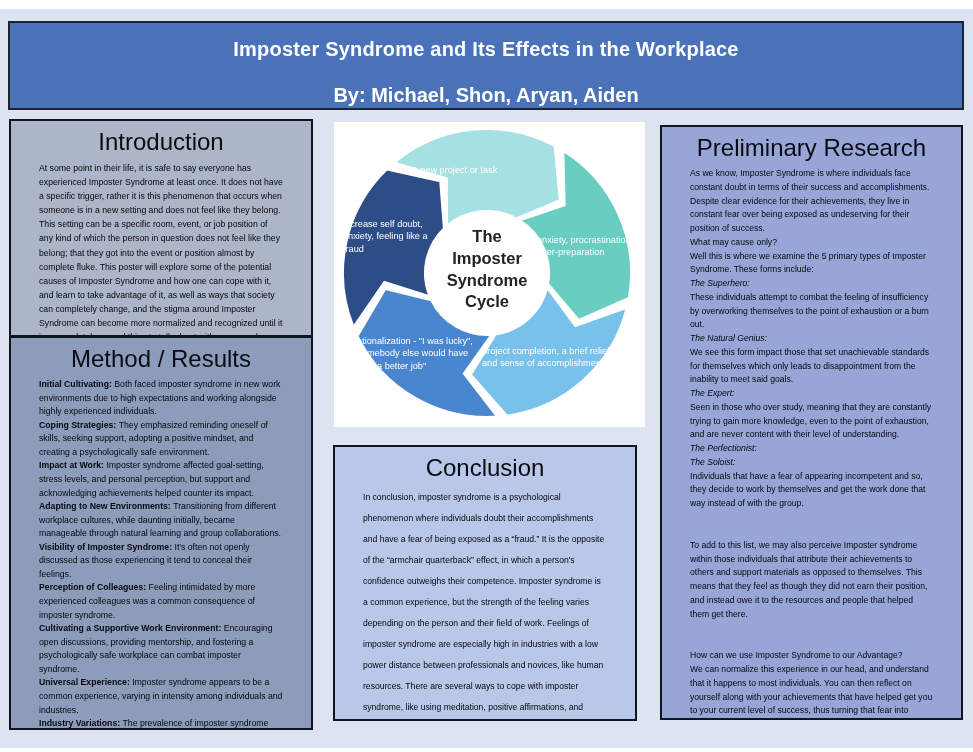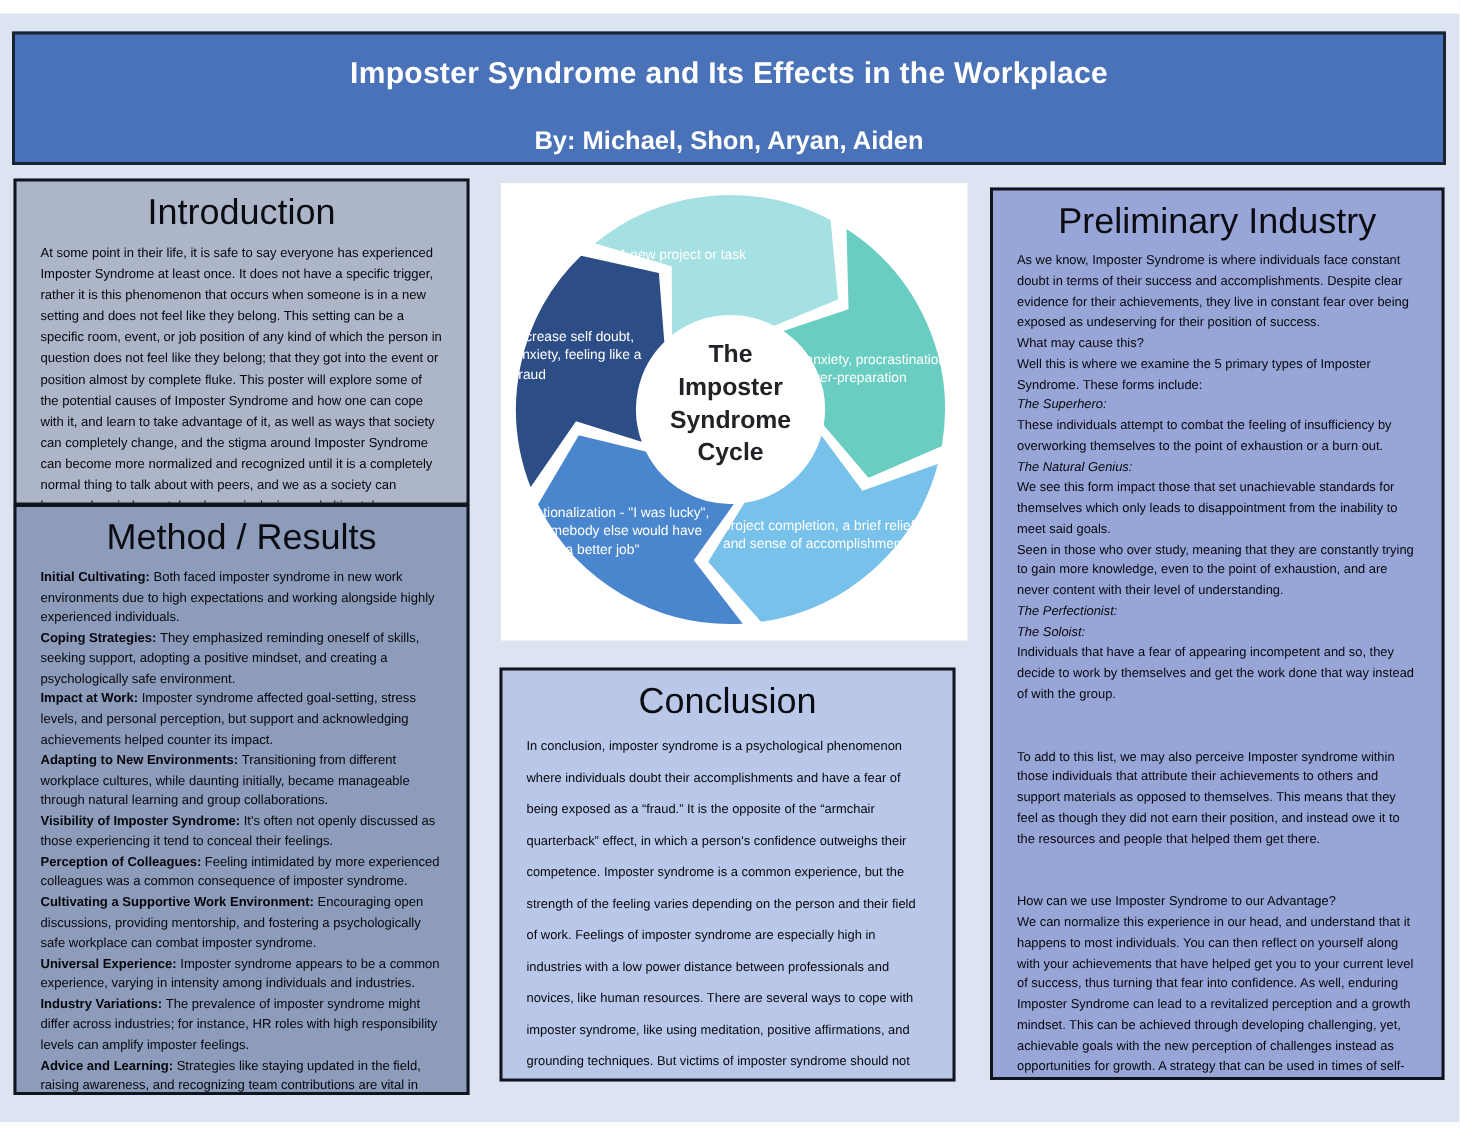--- a/index.html
+++ b/index.html
@@ -1,22 +1,22 @@
 <!DOCTYPE html>
 <html style="--page_bg: #dce4f1; --header_bg: #4a72b8; --header_border: #1a2433; --header_text: #ffffff; --box_border: #10141f; --intro_bg: #adb5c8; --method_bg: #8d9cba; --conclusion_bg: #b9c8e8; --preliminary_bg: #97a6d6; --panel_bg: #ffffff;"><head>
 <meta charset="utf-8">
 <style>
   html,body{margin:0;padding:0;}
   body{font-family:"Liberation Sans","DejaVu Sans",sans-serif;background:#ffffff;}
   .page{position:relative;width:973px;height:752px;background:#ffffff;overflow:hidden;}
   .slide{position:absolute;left:0;top:9px;width:973px;height:739px;background:var(--page_bg,#dce4f1);}
   .header{position:absolute;left:8px;top:21px;width:952px;height:85px;background:var(--header_bg,#4a72b8);border:2px solid var(--header_border,#1a2433);}
   .title{position:absolute;left:0;top:15px;width:100%;text-align:center;color:var(--header_text,#fff);font-size:20px;font-weight:700;letter-spacing:.2px;}
-  .authors{position:absolute;left:0;top:61px;width:100%;text-align:center;color:var(--header_text,#fff);font-size:17px;font-weight:700;}
-  .box{position:absolute;border:2px solid var(--box_border,#10141f);box-sizing:border-box;padding:4px 16px 6px;overflow:hidden;}
+  .authors{position:absolute;left:0;top:61px;width:100%;text-align:center;color:var(--header_text,#fff);font-size:20px;font-weight:700;}
+  .box{position:absolute;border:2px solid var(--box_border,#10141f);box-sizing:border-box;padding:4px 28px 6px;overflow:hidden;}
   .box h2{font-size:24px;font-weight:400;text-align:center;margin:3px 0 5px;color:#0b0b12;}
   .intro{left:9px;top:119px;width:304px;height:218px;background:var(--intro_bg,#adb5c8);}
   .method{left:9px;top:336px;width:304px;height:394px;background:var(--method_bg,#8d9cba);}
   .conclusion{left:333px;top:445px;width:304px;height:276px;background:var(--conclusion_bg,#b9c8e8);}
   .prelim{left:660px;top:125px;width:303px;height:595px;background:var(--preliminary_bg,#97a6d6);}
   .body-text{font-size:8.7px;line-height:1.62;color:#06060d;margin:0;text-align:left;}
   .m-item{font-size:8.7px;line-height:1.56;color:#06060d;}
   .m-item .b{font-weight:700;}
   .conclusion .body-text{font-size:8.6px;line-height:2.45;}
   .p-block{font-size:8.6px;line-height:1.6;color:#06060d;}
@@ -83,29 +83,30 @@
         <div>Cycle</div>
       </div>
   </section>
 
   <section class="box conclusion">
     <h2>Conclusion</h2>
     <p class="body-text">In conclusion, imposter syndrome is a psychological phenomenon where individuals doubt their accomplishments and have a fear of being exposed as a “fraud.” It is the opposite of the “armchair quarterback” effect, in which a person's confidence outweighs their competence. Imposter syndrome is a common experience, but the strength of the feeling varies depending on the person and their field of work. Feelings of imposter syndrome are especially high in industries with a low power distance between professionals and novices, like human resources. There are several ways to cope with imposter syndrome, like using meditation, positive affirmations, and grounding techniques. But victims of imposter syndrome should not have to deal with it on their own: it is also the employer's job to cultivate a psychologically safe workplace. Even though it may be impossible to prevent imposter syndrome entirely, it is still important to raise awareness of the issue to help victims recover from it sooner.</p>
   </section>
 
   <section class="box prelim">
-    <h2>Preliminary Industry</h2>
+    <h2>Preliminary Research</h2>
     <div id="prelim-blocks">
         <div class="p-block normal">As we know, Imposter Syndrome is where individuals face constant doubt in terms of their success and accomplishments. Despite clear evidence for their achievements, they live in constant fear over being exposed as undeserving for their position of success.</div>
-        <div class="p-block normal">What may cause this?</div>
+        <div class="p-block normal">What may cause only?</div>
         <div class="p-block normal">Well this is where we examine the 5 primary types of Imposter Syndrome. These forms include:</div>
         <div class="p-block italic">The Superhero:</div>
         <div class="p-block normal">These individuals attempt to combat the feeling of insufficiency by overworking themselves to the point of exhaustion or a burn out.</div>
         <div class="p-block italic">The Natural Genius:</div>
         <div class="p-block normal">We see this form impact those that set unachievable standards for themselves which only leads to disappointment from the inability to meet said goals.</div>
+        <div class="p-block italic">The Expert:</div>
         <div class="p-block normal">Seen in those who over study, meaning that they are constantly trying to gain more knowledge, even to the point of exhaustion, and are never content with their level of understanding.</div>
         <div class="p-block italic">The Perfectionist:</div>
         <div class="p-block italic">The Soloist:</div>
         <div class="p-block normal">Individuals that have a fear of appearing incompetent and so, they decide to work by themselves and get the work done that way instead of with the group.</div>
         <div class="p-block normal gap">To add to this list, we may also perceive Imposter syndrome within those individuals that attribute their achievements to others and support materials as opposed to themselves. This means that they feel as though they did not earn their position, and instead owe it to the resources and people that helped them get there.</div>
         <div class="p-block normal gap">How can we use Imposter Syndrome to our Advantage?</div>
         <div class="p-block normal">We can normalize this experience in our head, and understand that it happens to most individuals. You can then reflect on yourself along with your achievements that have helped get you to your current level of success, thus turning that fear into confidence. As well, enduring Imposter Syndrome can lead to a revitalized perception and a growth mindset. This can be achieved through developing challenging, yet, achievable goals with the new perception of challenges instead as opportunities for growth. A strategy that can be used in times of self-doubt is to keep a record of achievements and positive remarks to help. Utilizing these strategies to create positive change play a significant role in moving forward, and so that Imposter Syndrome may be viewed as a learning experience.</div>
       </div>
   </section>
 </div>

